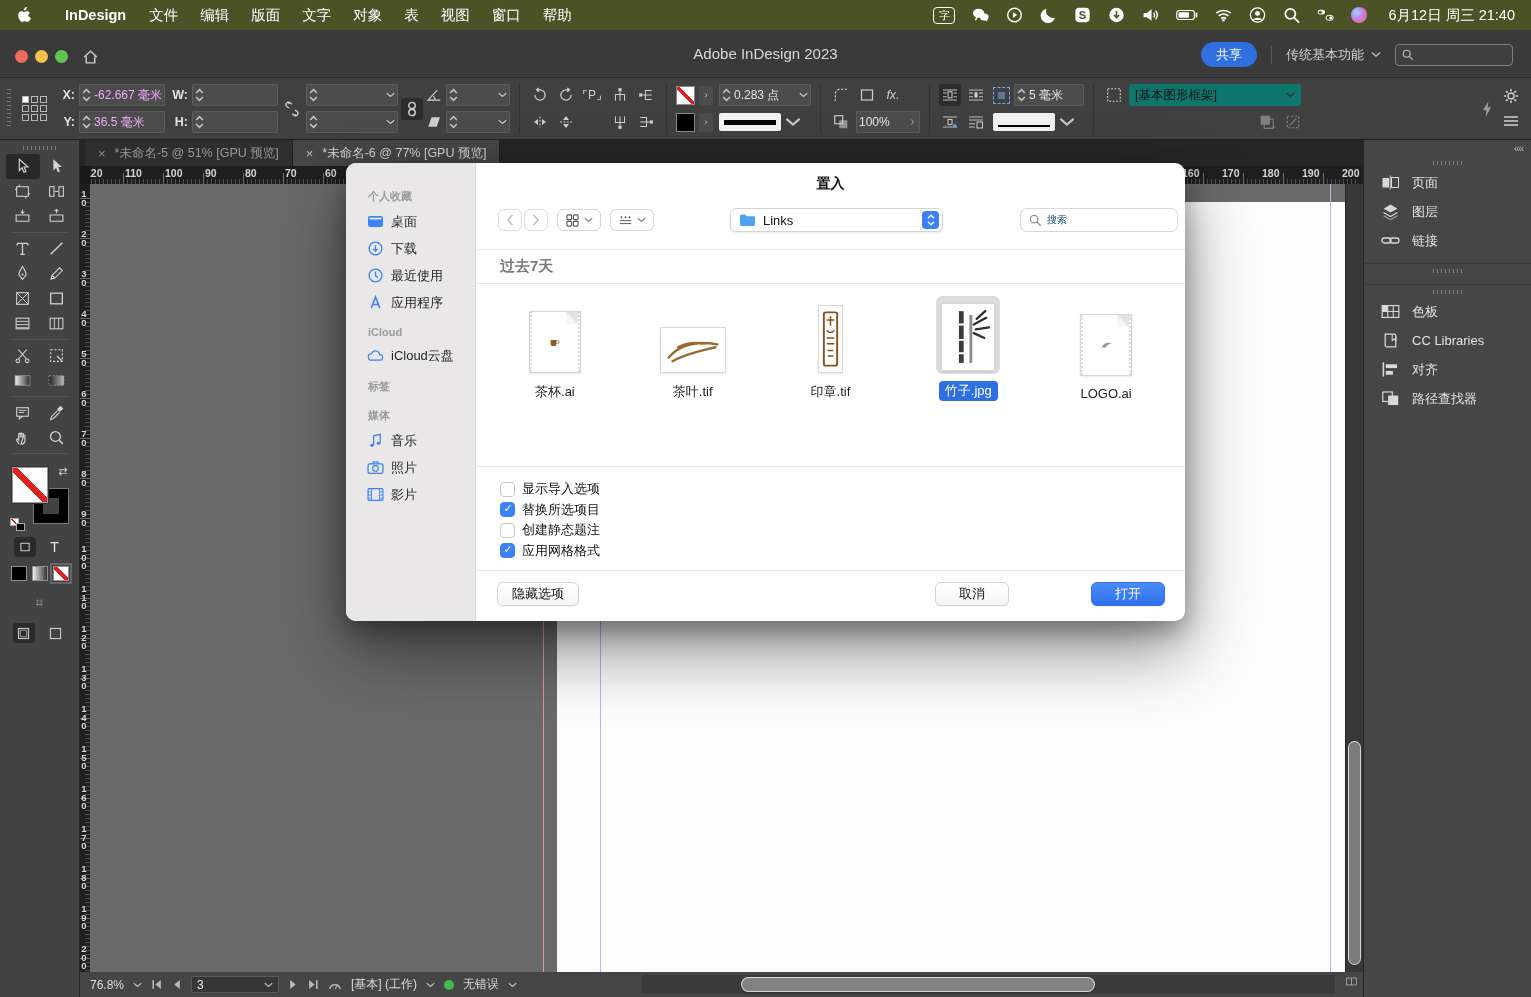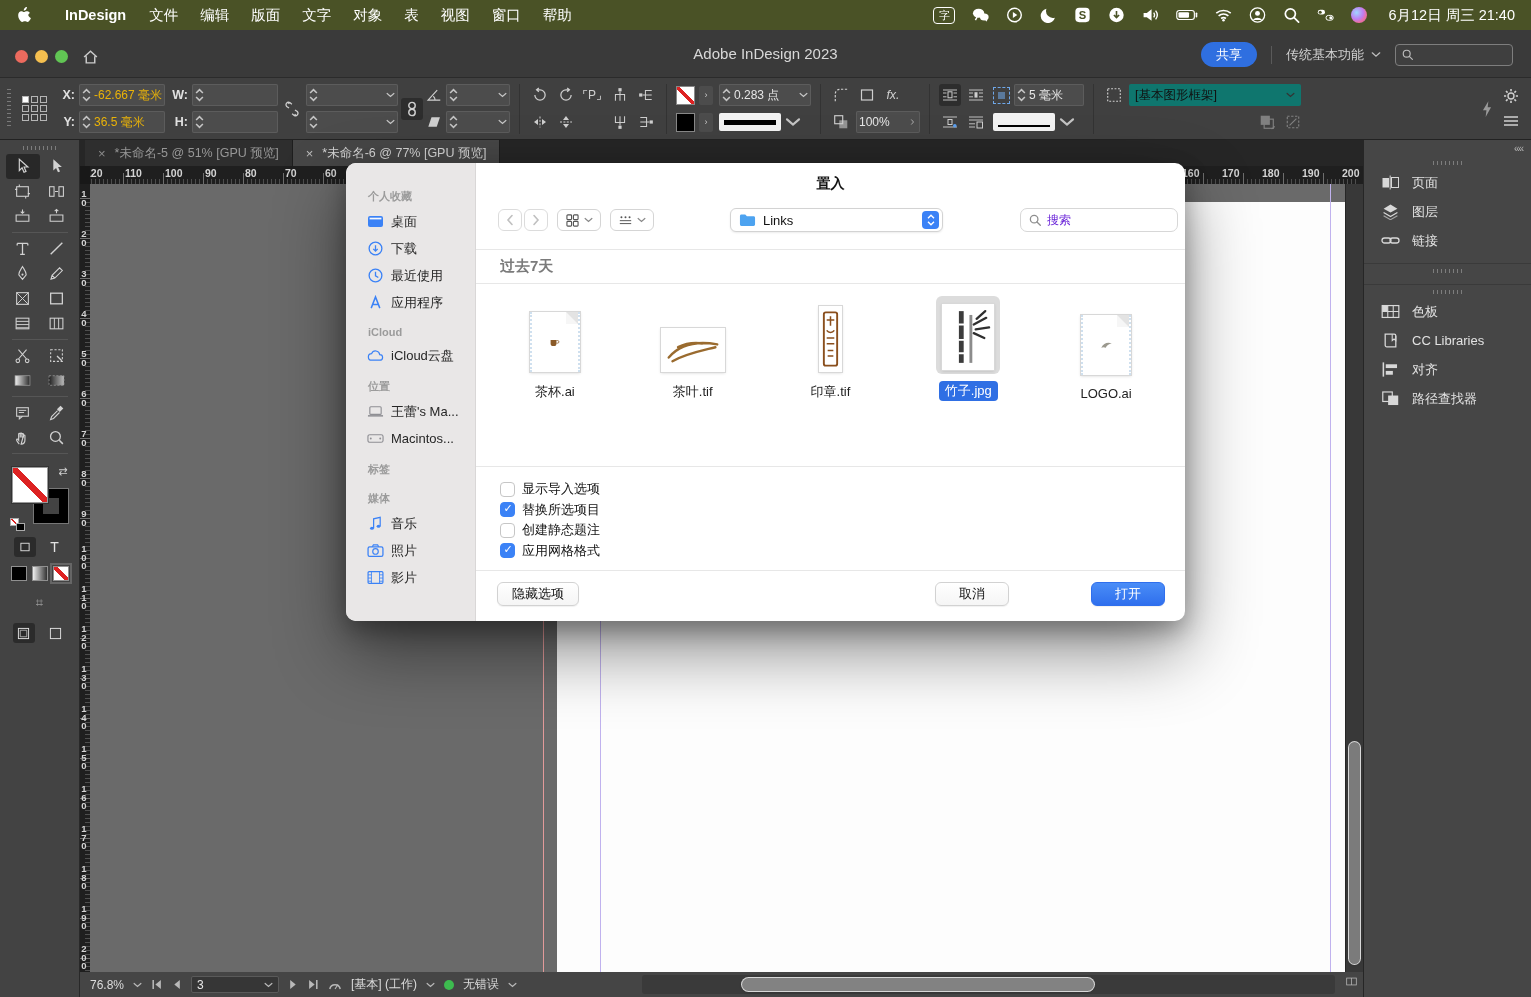--- a/index.html
+++ b/index.html
@@ -35,21 +35,21 @@
 .cp-ref{display:grid;grid-template-columns:repeat(3,7px);grid-template-rows:repeat(3,7px);gap:2px;margin:0 8px}
 .cp-ref span{border:1px solid #b5b5b5;background:transparent}
 .cp-ref span.on{background:#fff}
 .vsep{width:1px;height:50px;background:#333;margin:0 6px;flex:0 0 auto}
 .cpg{display:flex;flex-direction:column;gap:4px;margin:0 3px}
 .cprow{display:flex;align-items:center;gap:4px;height:23px}
 .cplab{font-size:12.5px;font-weight:bold;color:#e0e0e0;width:17px;text-align:right}
 .fld{display:flex;align-items:center;height:22px;background:#4c4c4c;border-radius:2px;box-shadow:inset 0 0 0 1px #5c5c5c;padding:0 3px;gap:3px;overflow:hidden}
 .fld .stp{width:9px;height:16px;color:#c4c4c4}
 .fld .val{font-size:12px;color:#e6e6e6;white-space:nowrap;overflow:hidden}
-.fld .val.dim{color:#eab308}
+.fld .val.dim{color:#f0abfc}
 .fld .cdn{width:9px;height:6px;color:#c4c4c4;margin-left:auto}
 .w86{width:86px}.w92{width:92px}.w64{width:64px}.w70{width:70px}
 .cpbtn{width:22px;height:22px;display:flex;align-items:center;justify-content:center;color:#cfcfcf;border-radius:3px}
 .cpbtn.darkbg{background:#2d2d2d}
 .cpbtn.pressed{background:#2d2d2d}
 .sw{width:19px;height:19px;border:1px solid #888;position:relative;background:#fff}
 .sw.none{background:linear-gradient(45deg,transparent 43%,#d22 43% 57%,transparent 57%),#fff}
 .sw.black{background:#000}
 .sw-arrow{width:14px;height:19px;background:#4c4c4c;color:#ccc;display:flex;align-items:center;justify-content:center;border-radius:2px;font-size:9px}
 .stylecombo{width:62px;height:18px;background:#f2f2f2;border-radius:2px;position:relative;display:flex;align-items:center}
@@ -146,21 +146,21 @@
 .viewbtn{width:44px;height:22px;border:1px solid #d5d5d5;border-radius:6px;background:#fff;display:flex;align-items:center;justify-content:center;gap:5px;color:#555;margin-left:9px}
 .viewbtn .ic{width:13px;height:13px}
 .viewbtn .cdn{width:9px;height:6px;color:#8a8a8a}
 .folder-select{position:absolute;left:254px;width:213px;height:24px;border:1px solid #d3d3d3;border-radius:6px;background:#fff;box-shadow:0 1px 2px rgba(0,0,0,.08);display:flex;align-items:center;padding:0 3px 0 8px;gap:7px}
 .folder-select .ic.fold{width:17px;height:14px;color:#4da3f0}
 .folder-select .lbl{font-size:13px;color:#111;flex:1}
 .fs-stepper{width:17px;height:18px;border-radius:4px;background:#3b82f6;color:#fff;display:flex;align-items:center;justify-content:center}
 .fs-stepper .ic{width:8px;height:12px}
 .dlg-search{position:absolute;right:7px;width:158px;height:24px;border:1px solid #d7d7d7;border-radius:7px;background:#fff;display:flex;align-items:center;padding:0 8px;gap:6px}
 .dlg-search .ic{width:12px;height:12px;color:#8e8e8e}
-.dlg-search .ph{font-size:12px;color:#6d28d9}
+.dlg-search .ph{font-size:10px;color:#0c4a6e}
 .dlg-rule{position:absolute;left:0;right:0;height:1px;background:#e7e7e7}
 .sect-head{position:absolute;left:24px;top:94px;font-size:15px;font-weight:bold;color:#7b7b7b}
 #filegrid{position:absolute;left:10px;right:10px;top:128px;height:110px;display:flex;justify-content:space-around;align-items:flex-end}
 .file{width:108px;display:flex;flex-direction:column;align-items:center}
 .thumbwrap{height:78px;display:flex;align-items:flex-end;justify-content:center;padding:4px 6px;border-radius:6px}
 .file.is-selected .thumbwrap{background:#dcdcdc}
 .thumb{position:relative;background:#fff;box-shadow:0 0 0 1px #d8d8d8,0 1px 3px rgba(0,0,0,.18);display:flex;align-items:center;justify-content:center}
 .k-bgtex .thumb{width:62px;height:47px;background:#f1e9d6;box-shadow:inset 0 0 0 3px #faf5e8,0 0 0 1px #ddd3bc,0 1px 3px rgba(0,0,0,.15)}
 .k-cup .thumb,.k-logo .thumb{width:50px;height:60px;border-left:2px dotted #cfe0ef;border-right:2px dotted #cfe0ef}
 .k-cup .thumb:before,.k-logo .thumb:before{content:"";position:absolute;right:0;top:0;border-style:solid;border-width:0 12px 12px 0;border-color:transparent #e3e3e3 #f6f6f6 transparent}
@@ -1327,46 +1327,20 @@
                 <span class="ic">
                 <svg viewBox="0 0 18 12">
                   <path d="M5 11h8.5a3 3 0 000-6 4.5 4.5 0 00-8.6-1A3.5 3.5 0 005 11z" fill="none" stroke="currentColor" stroke-width="1.3"></path>
                 </svg>
               </span>
                 <span>iCloud云盘</span>
               </div>
             </div>
         </div>
 
-        <div>
-          <div class="sb-header">位置</div>
-          <div>
-
-              <div class="sb-item is-gray">
-                <span class="ic">
-                <svg viewBox="0 0 18 12">
-                  <rect x="3" y="1" width="12" height="8" rx="1" fill="none" stroke="currentColor" stroke-width="1.2"></rect>
-                  <path d="M1 10.6h16" stroke="currentColor" stroke-width="1.6"></path>
-                </svg>
-              </span>
-                <span>王蕾's Ma...</span>
-              </div>
-
-              <div class="sb-item is-gray">
-                <span class="ic">
-                <svg viewBox="0 0 18 12">
-                  <rect x="1" y="2" width="16" height="8" rx="2" fill="none" stroke="currentColor" stroke-width="1.2"></rect>
-                  <circle cx="14" cy="6" r="1" fill="currentColor"></circle>
-                  <circle cx="4" cy="6" r="1" fill="currentColor"></circle>
-                </svg>
-              </span>
-                <span>Macintos...</span>
-              </div>
-            </div>
-        </div>
 
         <div>
           <div class="sb-header">标签</div>
           <div>
             
           </div>
         </div>
 
         <div>
           <div class="sb-header">媒体</div>

